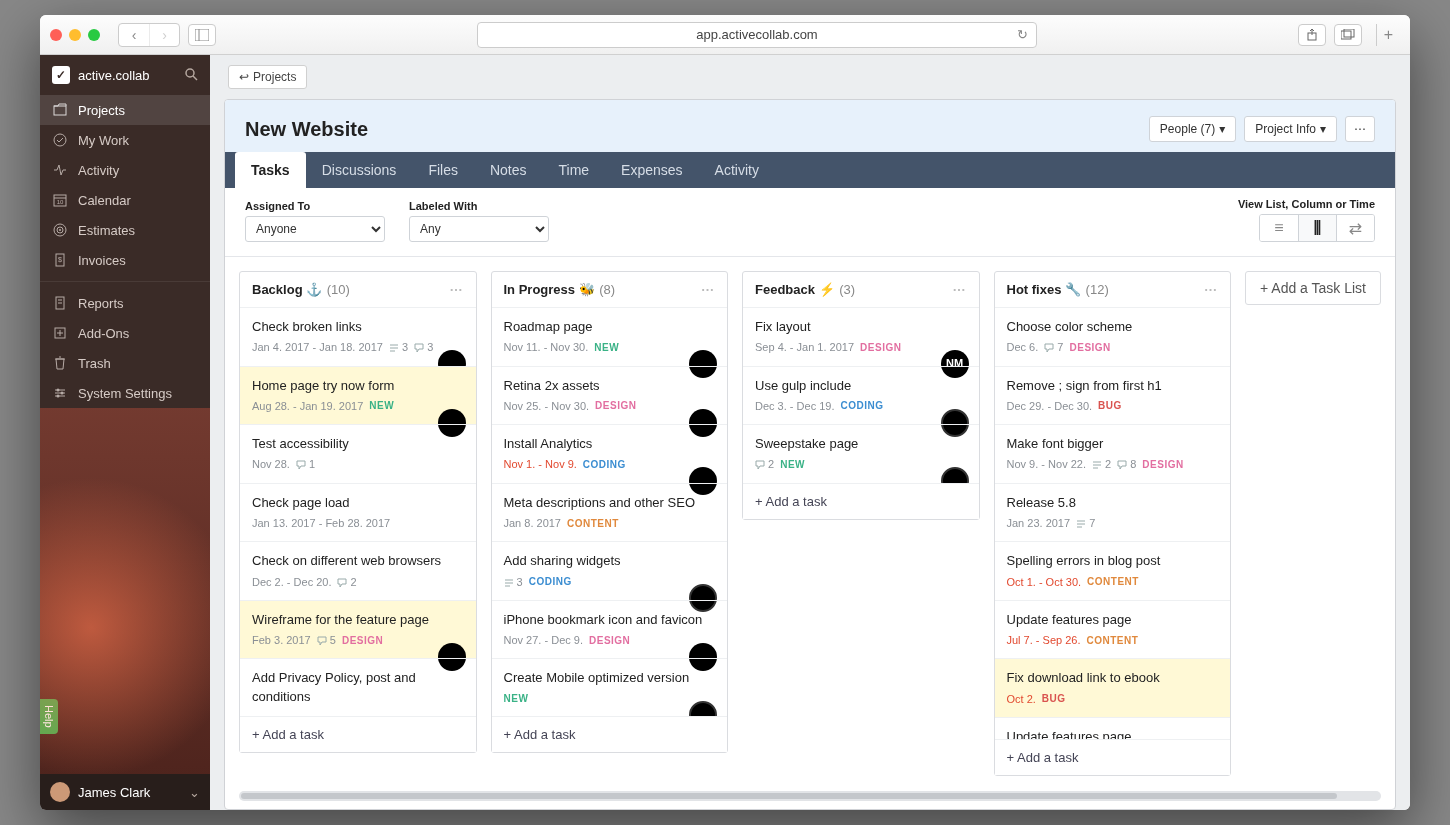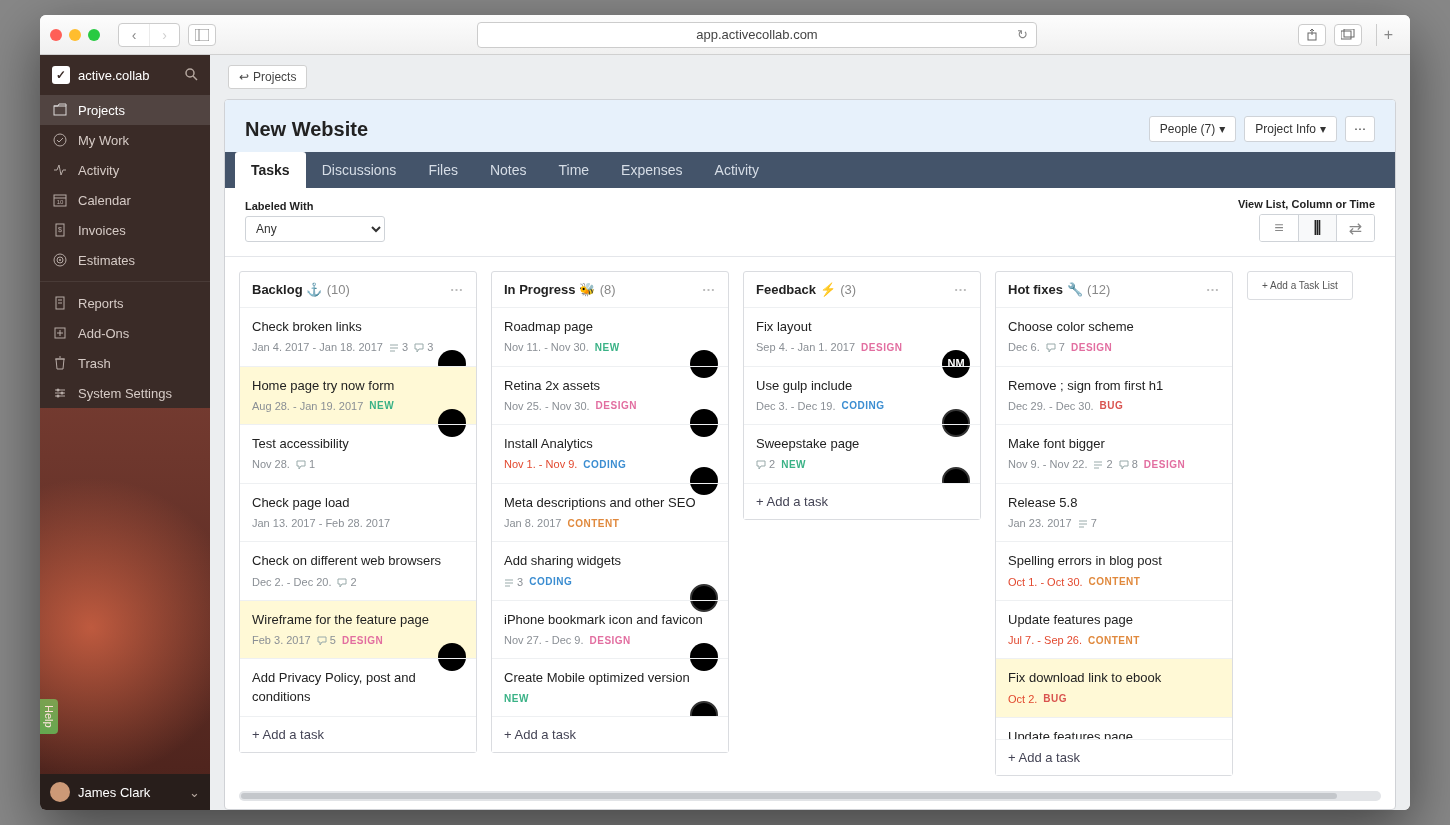--- a/index.html
+++ b/index.html
@@ -79,21 +79,21 @@
 .card .meta { margin-top: 4px; font-size: 11px; color: #8a8f95; display: flex; flex-wrap: wrap; gap: 6px; align-items: center; }
 .card .meta .overdue { color: #e2492f; font-weight: 500; }
 .card .tag { text-transform: uppercase; font-size: 10px; letter-spacing: 0.5px; font-weight: 600; }
 .tag.NEW { color: #3ab286; }
 .tag.DESIGN { color: #e26ea0; }
 .tag.CODING { color: #3b8dd1; }
 .tag.CONTENT { color: #e0893d; }
 .tag.BUG { color: #d9534f; }
 .card .avatar { position: absolute; right: 10px; top: 10px; width: 28px; height: 28px; border-radius: 50%; background: #000000; display: flex; align-items: center; justify-content: center; color: #fff; font-size: 11px; font-weight: 600; margin-top: 32px; }
 .add-task { padding: 10px 12px; border-top: 1px solid #eef0f2; font-size: 13px; color: #445; cursor: pointer; background: #fff; }
-.add-list { background: #fff; border: 1px solid #dadce0; border-radius: 3px; padding: 8px 14px; font-size: 10px; color: #555; cursor: pointer; white-space: nowrap; }
+.add-list { background: #fff; border: 1px solid #dadce0; border-radius: 3px; padding: 8px 14px; font-size: 14px; color: #555; cursor: pointer; white-space: nowrap; }
 .meta svg { vertical-align: -2px; }
 .hscroll { height: 10px; margin: 4px 14px 8px; background: #e2e4e7; border-radius: 5px; position: relative; }
 .hscroll::after { content:""; position:absolute; left:2px; top:2px; height:6px; width: 96%; background:#c4c7cb; border-radius:4px; }
 
 
 .av1 { background: linear-gradient(#d89,#b56); }
 .av2 { background: linear-gradient(#eca,#c86); }
 .av3 { background: #2fa075; }
 .av4 { background: linear-gradient(#fd6,#fa3); border:2px solid #333; }
 .av5 { background: linear-gradient(#887,#554); }
@@ -188,35 +188,35 @@
                 <rect x="1" y="2" width="12" height="11" fill="none" stroke="currentColor"></rect>
                 <line x1="1" y1="5" x2="13" y2="5" stroke="currentColor"></line>
                 <text x="7" y="11" font-size="6" text-anchor="middle" fill="currentColor">10</text>
               </svg>
             </span>
             <span>Calendar</span>
           </div>
           <div class="sb-item">
             <span class="sb-icon">
               <svg width="14" height="14" viewBox="0 0 14 14">
-                <rect x="3" y="1" width="8" height="12" fill="none" stroke="currentColor"></rect>
-                <text x="7" y="9" font-size="7" text-anchor="middle" fill="currentColor">$</text>
-              </svg>
-            </span>
-            <span>Invoices</span>
-          </div>
-          <div class="sb-item">
-            <span class="sb-icon">
-              <svg width="14" height="14" viewBox="0 0 14 14">
                 <circle cx="7" cy="7" r="6" fill="none" stroke="currentColor"></circle>
                 <circle cx="7" cy="7" r="3" fill="none" stroke="currentColor"></circle>
                 <circle cx="7" cy="7" r="1" fill="currentColor"></circle>
               </svg>
             </span>
             <span>Estimates</span>
+          </div>
+          <div class="sb-item">
+            <span class="sb-icon">
+              <svg width="14" height="14" viewBox="0 0 14 14">
+                <rect x="3" y="1" width="8" height="12" fill="none" stroke="currentColor"></rect>
+                <text x="7" y="9" font-size="7" text-anchor="middle" fill="currentColor">$</text>
+              </svg>
+            </span>
+            <span>Invoices</span>
           </div>
         </div>
       <div class="sb-divider"></div>
       <div class="sb-nav" id="sb-nav2">
           <div class="sb-item">
             <span class="sb-icon">
               <svg width="14" height="14" viewBox="0 0 14 14">
                 <rect x="3" y="1" width="8" height="12" fill="none" stroke="currentColor"></rect>
                 <line x1="5" y1="4" x2="9" y2="4" stroke="currentColor"></line>
                 <line x1="5" y1="7" x2="9" y2="7" stroke="currentColor"></line>
@@ -295,20 +295,24 @@
             <div class="tab">Discussions</div>
             <div class="tab">Files</div>
             <div class="tab">Notes</div>
             <div class="tab">Time</div>
             <div class="tab">Expenses</div>
             <div class="tab">Activity</div>
           </div>
 
         <div class="filters">
           <div class="filter">
+            <label>Assigned To</label>
+            <select><option>Anyone</option></select>
+          </div>
+          <div class="filter">
             <label>Labeled With</label>
             <select><option>Any</option></select>
           </div>
           <div class="view-toggle">
             <label>View List, Column or Time</label>
             <div class="vt-btns">
               <div class="vt-btn">≡</div>
               <div class="vt-btn active">
                   <span style="font-weight:900">⫼</span>
                 </div>

